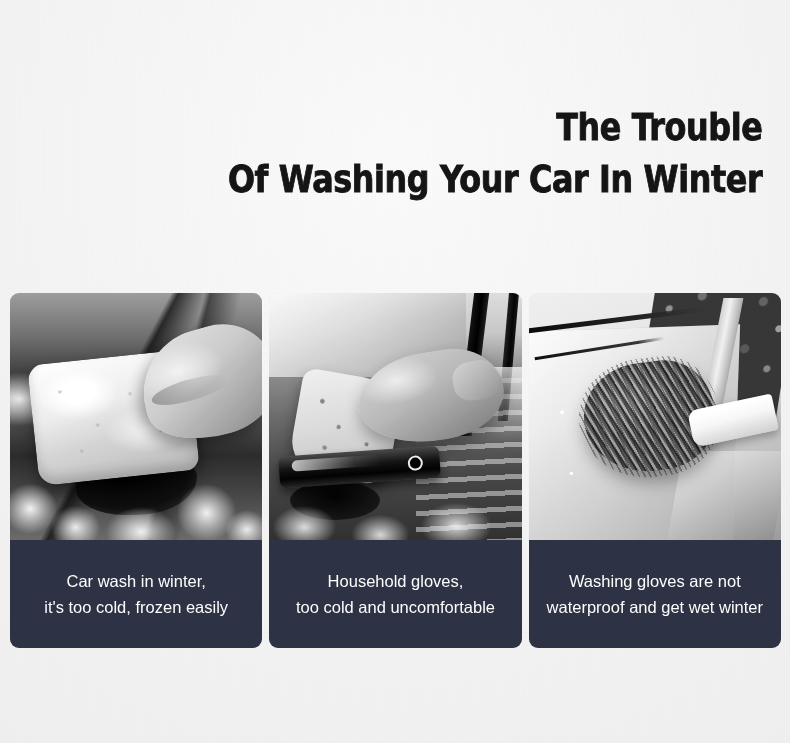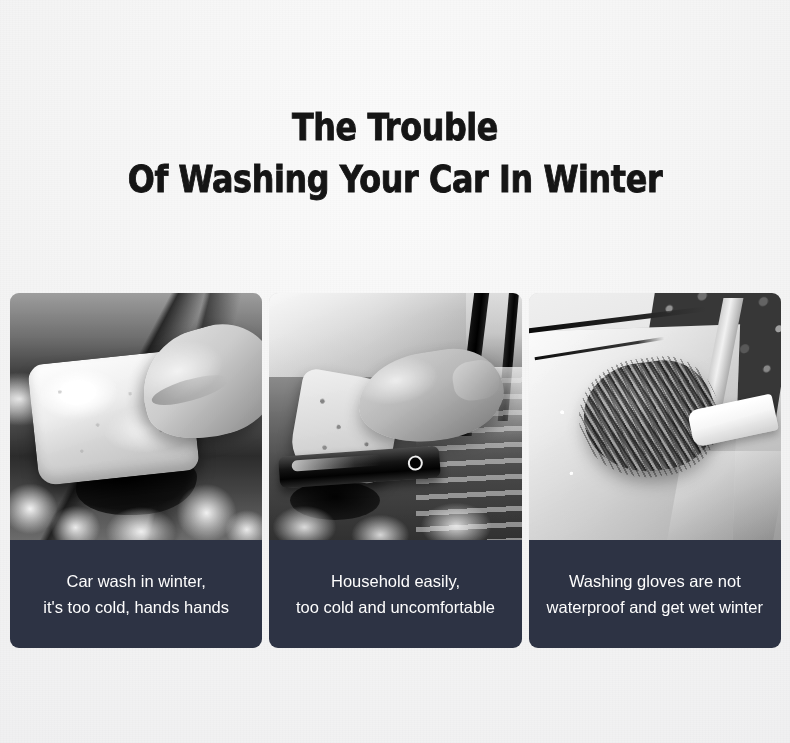--- a/index.html
+++ b/index.html
@@ -34,21 +34,21 @@
       repeating-linear-gradient(0deg, rgba(0,0,0,.018) 0 1px, rgba(255,255,255,0) 1px 2px),
       repeating-linear-gradient(90deg, rgba(0,0,0,.015) 0 1px, rgba(255,255,255,0) 1px 3px);
   }
 
   
   .headline {
     position: absolute;
     left: 0;
     top: 104px;
     width: 790px;
-    text-align: center;
+    text-align: right;
     z-index: 3;
   }
   .headline-line {
     display: block;
     color: #151515;
     font-family: "Liberation Sans Narrow", "DejaVu Sans Condensed", "Liberation Sans", sans-serif;
     font-weight: 700;
     letter-spacing: -0.4px;
     white-space: nowrap;
     -webkit-text-stroke: 0.85px #151515;
@@ -412,40 +412,40 @@
     <div class="card">
       <div class="photo photo-sponge-hand">
         <div class="p1-foam-top"></div>
         <div class="p1-dark-pool"></div>
         <div class="p1-sponge"></div>
         <div class="p1-hand"></div>
         <div class="p1-suds"></div>
       </div>
       <div class="caption">
         <span class="caption-line">Car wash in winter,</span>
-        <span class="caption-line">it's too cold, hands hands</span>
+        <span class="caption-line">it's too cold, frozen easily</span>
       </div>
     </div>
 
     <div class="card">
       <div class="photo photo-glove-door">
         <div class="p2-glass"></div>
         <div class="p2-window-pillar"></div>
         <div class="p2-window-pillar2"></div>
         <div class="p2-foam-drips"></div>
         <div class="p2-sponge"></div>
         <div class="p2-glove"></div>
         <div class="p2-handle-recess"></div>
         <div class="p2-handle">
           <div class="p2-keyhole"></div>
         </div>
         <div class="p2-foam-bottom"></div>
       </div>
       <div class="caption">
-        <span class="caption-line">Household easily,</span>
+        <span class="caption-line">Household gloves,</span>
         <span class="caption-line">too cold and uncomfortable</span>
       </div>
     </div>
 
     <div class="card">
       <div class="photo photo-mitt-windshield">
         <div class="p3-trees"></div>
         <div class="p3-windshield"></div>
         <div class="p3-roofline"></div>
         <div class="p3-wiper"></div>

